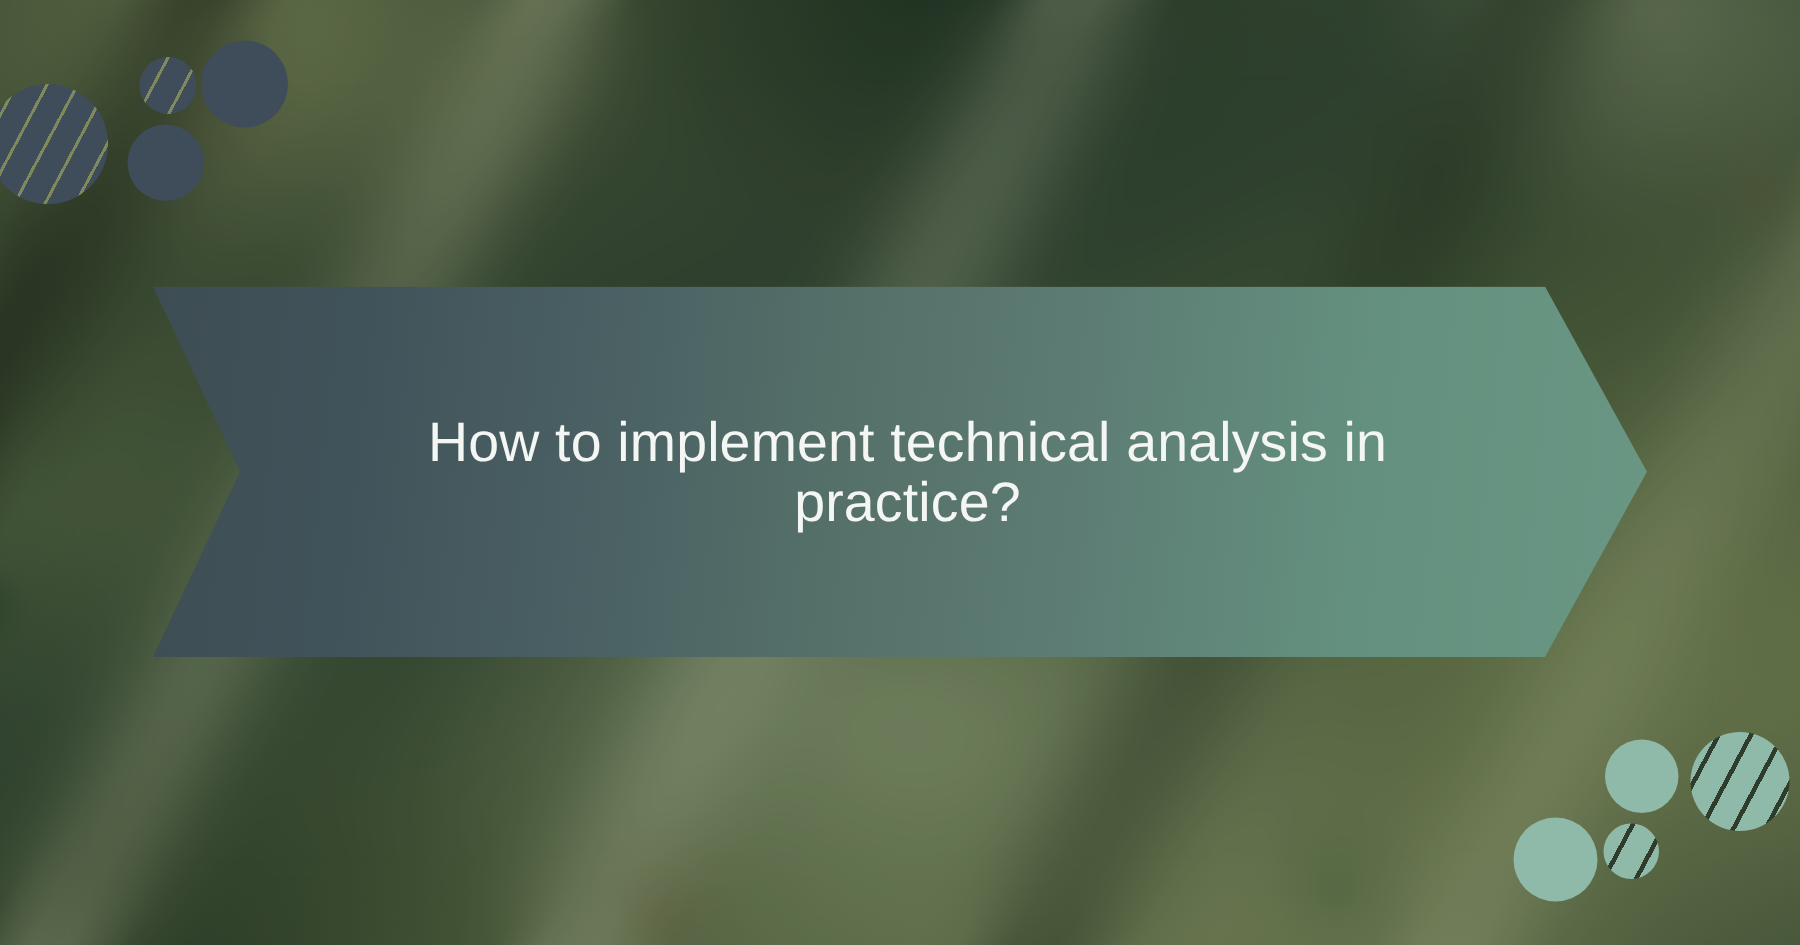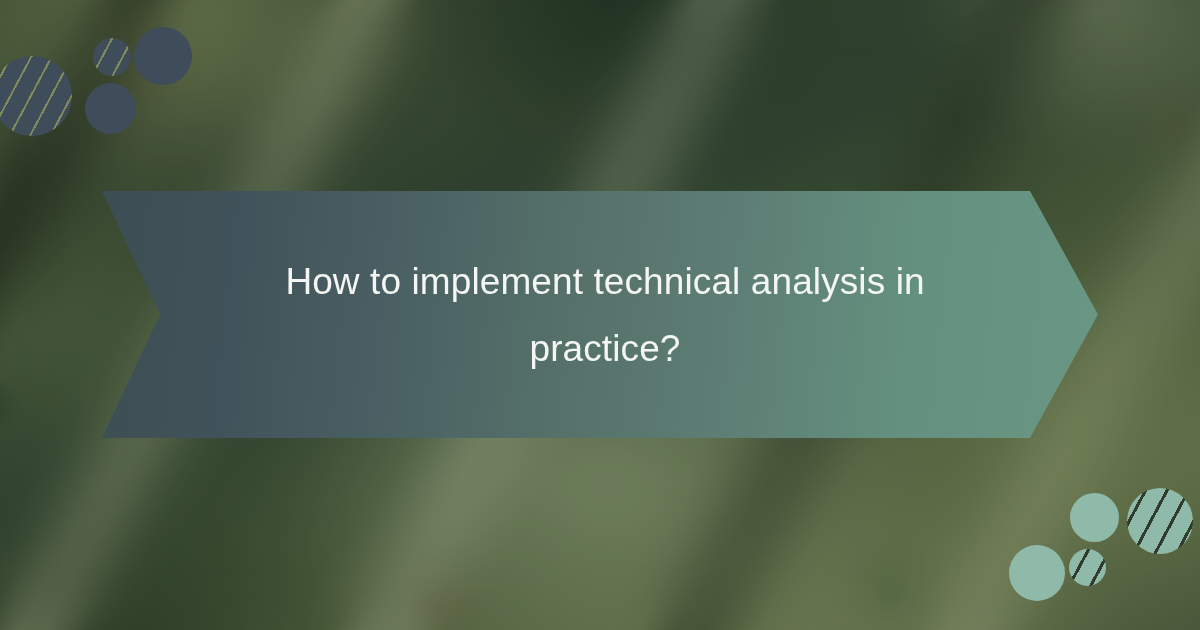--- a/index.html
+++ b/index.html
@@ -118,21 +118,21 @@
     align-items:center;
     justify-content:center;
   }
 
   #banner-title {
     width:700px;
     text-align:center;
     color:#f4f6f3;
     font-family:"Liberation Sans", sans-serif;
     font-size:37px;
-    line-height:67px;
+    line-height:40px;
     font-weight:400;
     letter-spacing:0.1px;
     transform:translateX(5px);
   }
 </style>
 </head>
 <body>
 
 <div id="stage">
 

